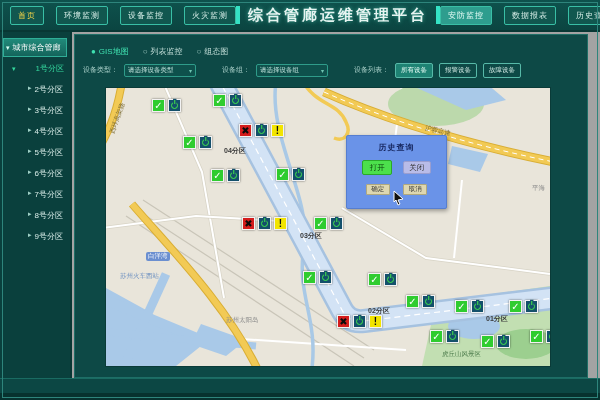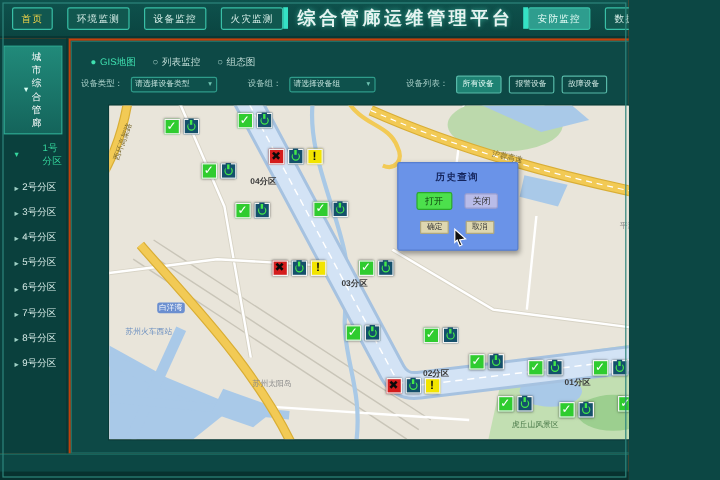--- a/index.html
+++ b/index.html
@@ -1,43 +1,43 @@
 <!DOCTYPE html>
 <html><head>
 <meta charset="utf-8">
 <style>
   * { margin:0; padding:0; box-sizing:border-box; }
   html,body { width:600px; height:400px; overflow:hidden; }
   body { font-family:"Liberation Sans","DejaVu Sans",sans-serif; background:#0c4744; }
-  .page { position:relative; width:524px; height:400px; background:#c2410c; overflow:hidden; }
+  .page { position:relative; width:600px; height:400px; background:#a3a3a3; overflow:hidden; }
   .page::after { content:''; position:absolute; inset:2px; border:1px solid #2e857c; pointer-events:none; z-index:60; }
 
   
   .topbar { height:32px; display:flex; align-items:center; justify-content:space-between;
             background:linear-gradient(#0e524d,#0b4541); border-bottom:2px solid #083734; padding:0 10px; }
   .nav-group { display:flex; gap:12px; align-items:center; }
   .hbtn { font-size:8px; color:#d8efe9; background:#11574f; border:1px solid #39bfa6; border-radius:2px;
           padding:3px 7px; white-space:nowrap; cursor:pointer; letter-spacing:1px; }
   .hbtn.home { color:#f7d648; }
   .hbtn.active { background:#2e9d8e; color:#eafff9; }
   .title-wrap { display:flex; align-items:center; gap:8px; }
   .tbar { width:4px; height:18px; background:#35e2c5; }
   h1 { font-size:15px; font-weight:bold; color:#e6f4f1; letter-spacing:3px; text-shadow:0 0 4px rgba(90,230,200,.6); white-space:nowrap; }
 
   
   .body { display:flex; height:346px; }
   .sidebar { width:72px; background:#0a403d; border-right:2px solid #083734; padding-top:6px; font-size:8px; }
   .tree-root { margin:0 3px; background:linear-gradient(#218a7a,#14645b); color:#fff; border:1px solid #2fae97;
-               padding:3px 16px; display:flex; align-items:center; gap:3px; cursor:pointer; }
+               padding:3px 2px; display:flex; align-items:center; gap:3px; cursor:pointer; }
   .tree-root .caret { font-size:7px; color:#d8fff4; }
   .tree-zone1 { color:#35d89e; padding:6px 0 5px 12px; display:flex; gap:20px; align-items:center; cursor:pointer; }
   .tree-zone1 .caret { font-size:7px; }
   .child { color:#cfe8e2; padding:4px 0 4px 24px; cursor:pointer; }
   .child.sel { background:#2a9a86; color:#fff; }
-  .zone { color:#d8ece8; padding:5px 0 5px 12px; display:flex; gap:3px; align-items:flex-end; cursor:pointer; }
+  .zone { color:#d8ece8; padding:5px 0 5px 28px; display:flex; gap:3px; align-items:flex-start; cursor:pointer; }
   .zone .caret { font-size:7px; color:#9fd0c6; }
 
   .panel { flex:1; margin:2px 12px 0 2px; border:1px solid #1e6e66; background:#0d4946; padding-top:8px; position:relative; }
   .view-tabs { height:16px; display:flex; gap:14px; padding-left:16px; align-items:center; }
   .vradio { display:flex; align-items:center; gap:3px; font-size:8px; color:#c2ded8; cursor:pointer; }
   .vradio .dot { font-size:8px; color:#9cc8c0; }
   .vradio.sel { color:#3fe0b0; }
   .vradio.sel .dot { color:#3fe0b0; }
 
   .filters { height:22px; display:flex; align-items:center; gap:6px; padding-left:8px; }

